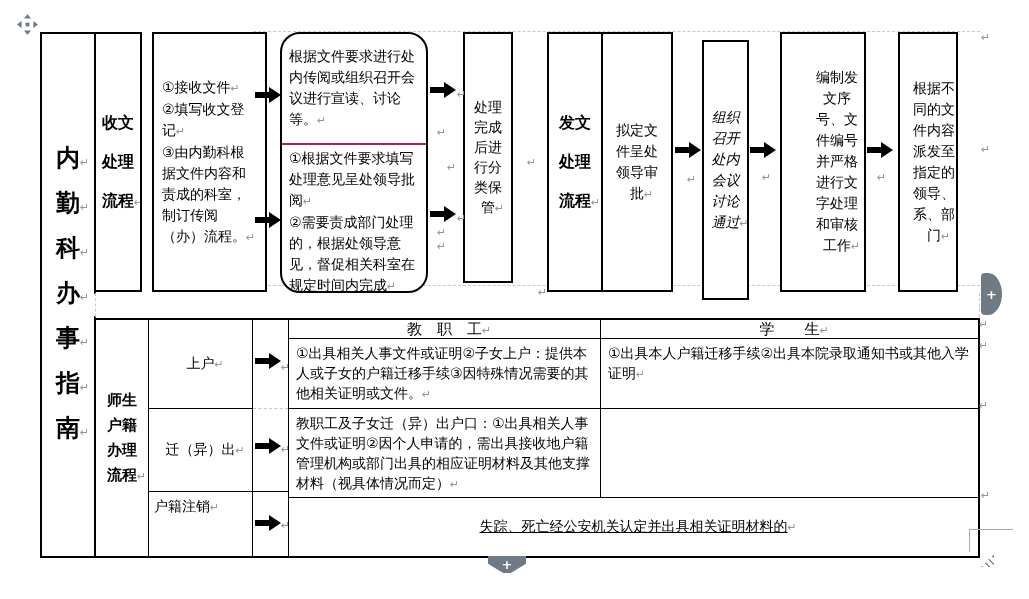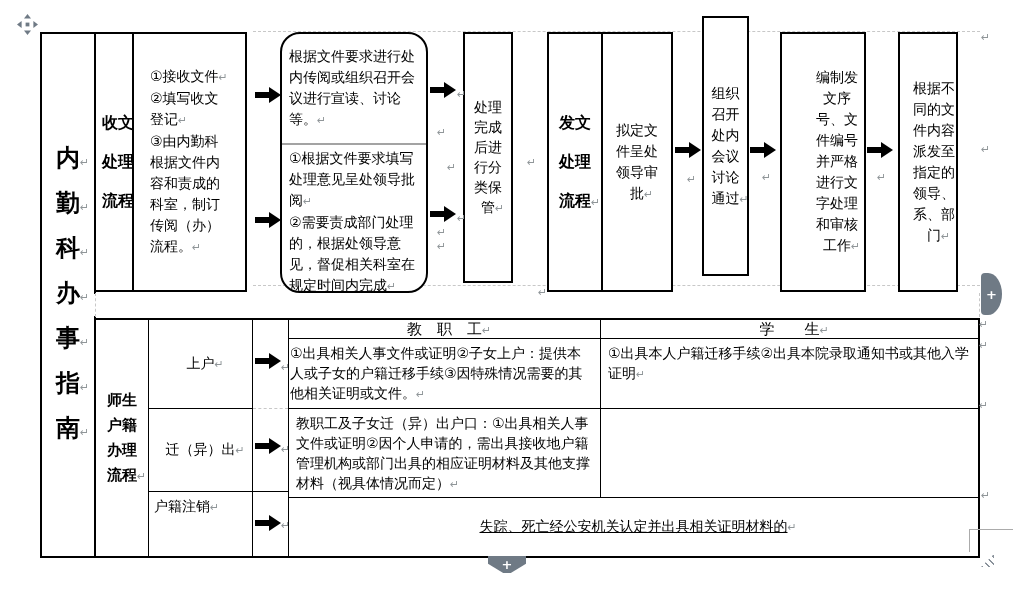--- a/index.html
+++ b/index.html
@@ -56,47 +56,47 @@
     <div class="stack" style="font-size:24px; font-weight:bold; line-height:41px;">内<span class="pilcrow">↵</span><br>勤<span class="pilcrow">↵</span><br>科<span class="pilcrow">↵</span><br>办<span class="pilcrow">↵</span><br>事<span class="pilcrow">↵</span><br>指<span class="pilcrow">↵</span><br>南<span class="pilcrow">↵</span></div>
   </div>
 
   <div style="position:absolute; left:92px; top:294px; width:6px; height:22px; background:#fff; z-index:2;"></div>
   <div class="dash dash-v" style="left:95px; top:293px; height:24px; z-index:3;"></div>
 
   <div class="cell" style="left:94px; top:32px; width:48px; height:260px; z-index:1;">
     <div class="stack boldlabel" style="width:42px;">收文处理流程<span class="pilcrow">↵</span></div>
   </div>
 
-  <div class="cell" style="left:132px; top:32px; width:115px; height:260px; z-index:1; padding:0 16px; justify-content:center; text-align:left;">
+  <div class="cell" style="left:152px; top:32px; width:115px; height:260px; z-index:1; padding:0 8px; justify-content:center; text-align:left;">
     <div class="txt">①接收文件<span class="pilcrow">↵</span><br>②填写收文登记<span class="pilcrow">↵</span><br>③由内勤科根据文件内容和责成的科室，制订传阅（办）流程。<span class="pilcrow">↵</span></div>
   </div>
 
   <div class="cell" style="left:280px; top:32px; width:148px; height:261px; z-index:1; display:block;border-radius:20px;">
     <div style="height:109px; display:flex; align-items:center; padding:0 7px; box-sizing:border-box;">
       <div class="txt">根据文件要求进行处内传阅或组织召开会议进行宣读、讨论等。<span class="pilcrow">↵</span></div>
     </div>
-    <div style="height:144px; border-top:2px solid #a3a3a3; padding:3px 7px 16px; box-sizing:border-box;">
+    <div style="height:144px; border-top:2px solid #be185d; padding:3px 7px 16px; box-sizing:border-box;">
       <div class="txt">①根据文件要求填写处理意见呈处领导批阅<span class="pilcrow">↵</span><br>②需要责成部门处理的，根据处领导意见，督促相关科室在规定时间内完成<span class="pilcrow">↵</span></div>
     </div>
   </div>
 
   <div class="cell" style="left:463px; top:32px; width:50px; height:251px; z-index:1;">
     <div class="stack txt" style="width:32px; line-height:20px;">处理完成后进行分类保管<span class="pilcrow">↵</span></div>
   </div>
 
   <div class="cell" style="left:547px; top:32px; width:126px; height:260px; z-index:1; padding:0;">
     <div style="width:54px; height:100%; border-right:2px solid #000; box-sizing:border-box; display:flex; align-items:center; justify-content:center;">
       <div class="stack boldlabel" style="width:42px;">发文处理流程<span class="pilcrow">↵</span></div>
     </div>
     <div style="flex:1; height:100%; display:flex; align-items:center; justify-content:center;">
       <div class="stack txt" style="width:46px;">拟定文件呈处领导审批<span class="pilcrow">↵</span></div>
     </div>
   </div>
 
-  <div class="cell" style="left:702px; top:16px; width:47px; height:260px; z-index:1;">
+  <div class="cell" style="left:702px; top:40px; width:47px; height:260px; z-index:1;font-style:italic;">
     <div class="stack txt" style="width:32px;">组织召开处内会议讨论通过<span class="pilcrow">↵</span></div>
   </div>
 
   <div class="cell" style="left:780px; top:32px; width:86px; height:260px; z-index:1;padding-left:28px;">
     <div class="stack txt" style="width:66px;">编制发文序号、文件编号并严格进行文字处理和审核工作<span class="pilcrow">↵</span></div>
   </div>
 
   <div class="cell" style="left:898px; top:32px; width:60px; height:260px; z-index:1;padding-left:12px;">
     <div class="stack txt" style="width:62px;">根据不同的文件内容派发至指定的领导、系、部门<span class="pilcrow">↵</span></div>
   </div>
@@ -128,21 +128,21 @@
     <span>户籍注销<span class="pilcrow">↵</span></span>
   </div>
 
   <div class="cell noborder" style="left:289px; top:320px; width:311px; height:18px; z-index:2; font-size:15px;">
     <span>教　职　工<span class="pilcrow">↵</span></span>
   </div>
   <div class="cell noborder" style="left:601px; top:320px; width:377px; height:18px; z-index:2; font-size:15px;font-family:Liberation Serif, serif;">
     <span>学　　生<span class="pilcrow">↵</span></span>
   </div>
 
-  <div class="cell noborder txt cell-pad" style="left:283px; top:339px; width:311px; height:69px; z-index:2; line-height:20px;">
+  <div class="cell noborder txt cell-pad" style="left:289px; top:339px; width:311px; height:69px; z-index:2; line-height:20px;">
     <div>①出具相关人事文件或证明②子女上户：提供本人或子女的户籍迁移手续③因特殊情况需要的其他相关证明或文件。<span class="pilcrow">↵</span></div>
   </div>
   <div class="cell noborder txt cell-pad" style="left:601px; top:339px; width:377px; height:69px; z-index:2; line-height:20px;">
     <div>①出具本人户籍迁移手续②出具本院录取通知书或其他入学证明<span class="pilcrow">↵</span></div>
   </div>
 
   <div class="cell noborder txt cell-pad" style="left:289px; top:409px; width:311px; height:88px; z-index:2; line-height:20px;">
     <div>教职工及子女迁（异）出户口：①出具相关人事文件或证明②因个人申请的，需出具接收地户籍管理机构或部门出具的相应证明材料及其他支撑材料（视具体情况而定）<span class="pilcrow">↵</span></div>
   </div>
 

